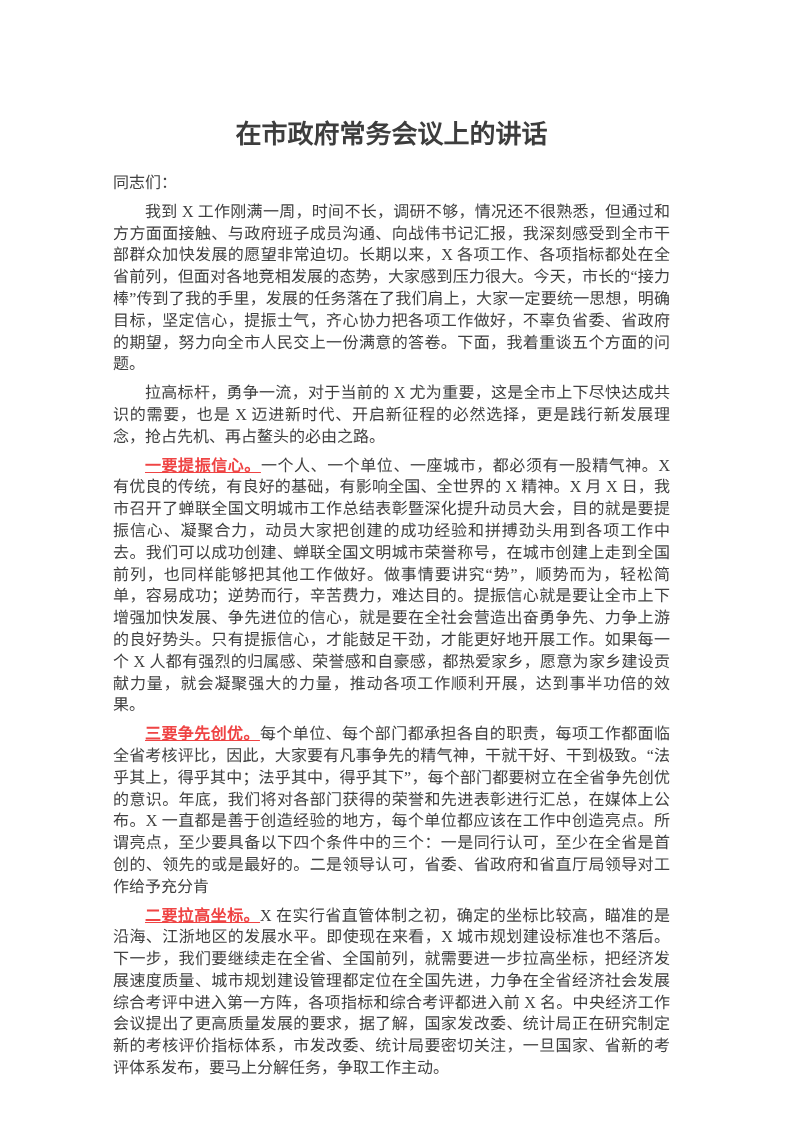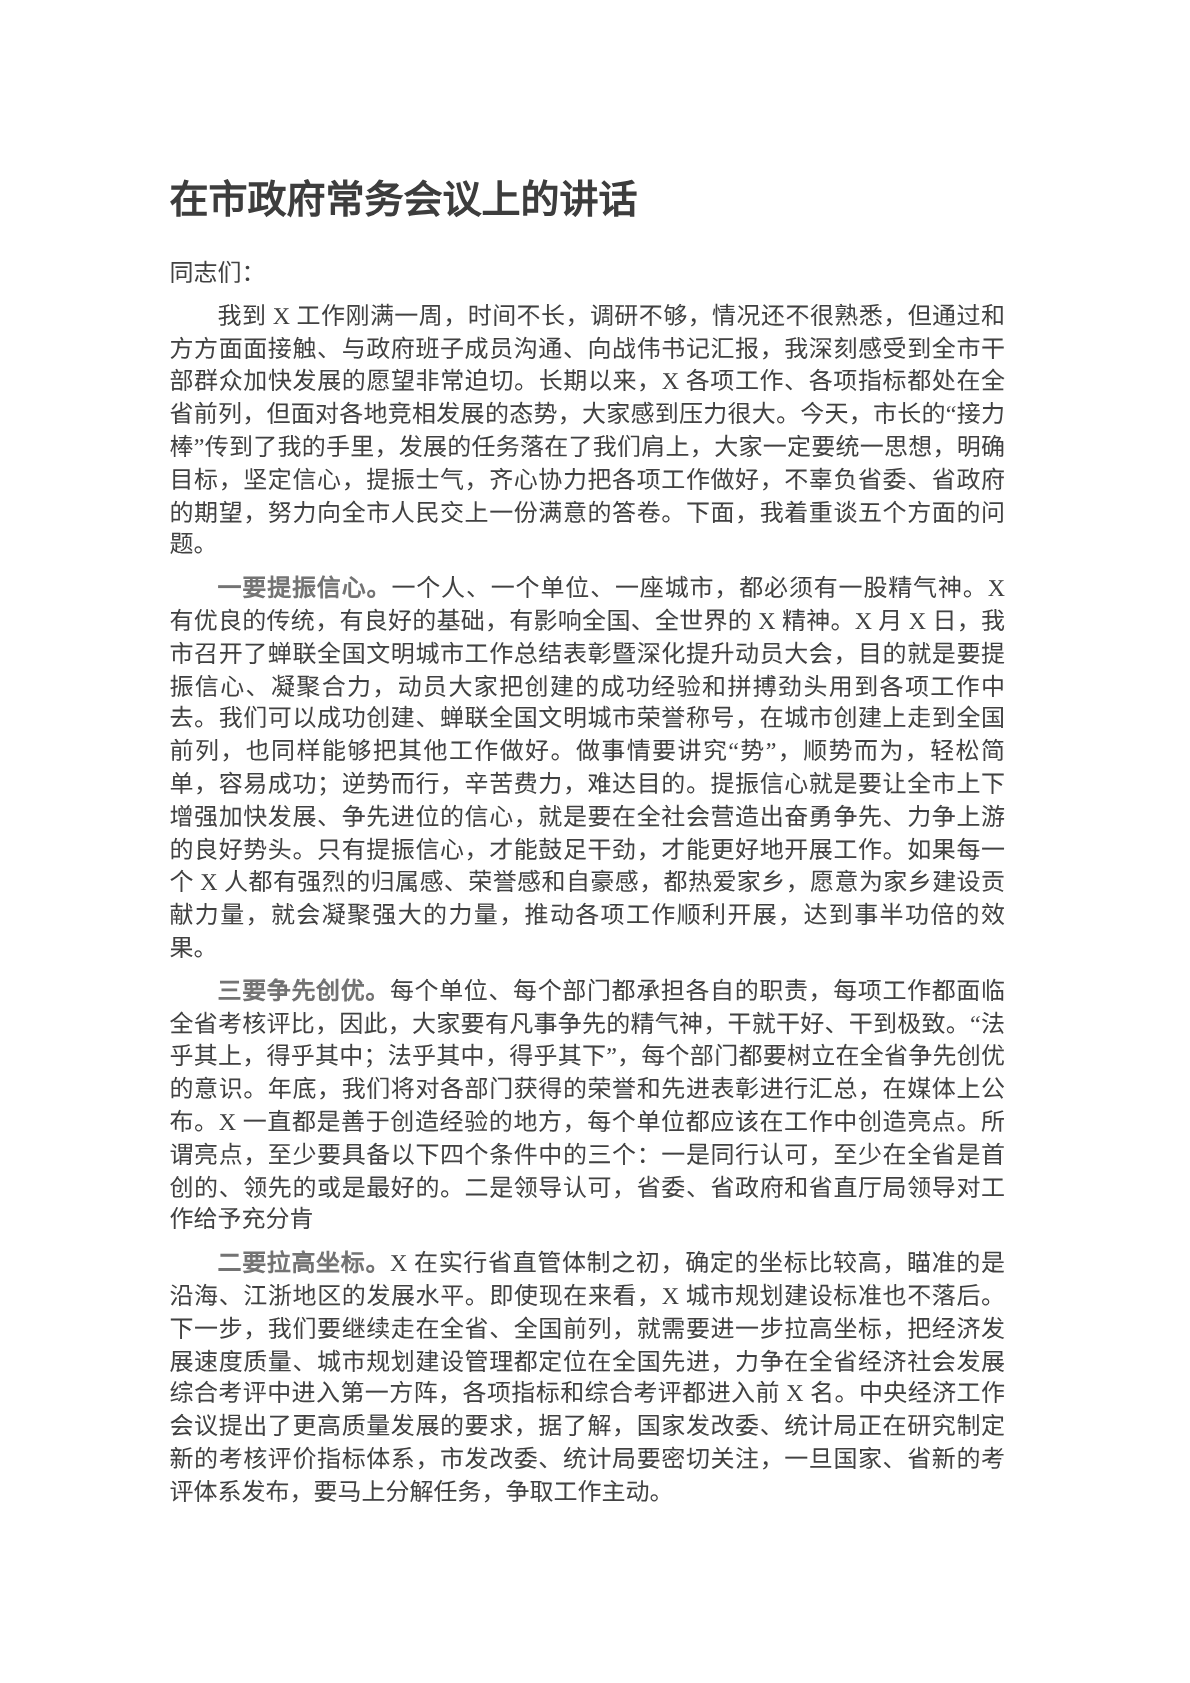--- a/index.html
+++ b/index.html
@@ -26,56 +26,60 @@
     text-align: justify;
   }
   h1.doc-title {
     font-family: "DejaVu Sans", "Liberation Sans", sans-serif;
     font-size: 26px;
     line-height: 34px;
     font-weight: 700;
     color: #3d3d3d;
     margin: 0 0 21px 0;
     letter-spacing: 0;
-    text-align: left;
+    text-align: center;
   }
   p.salutation {
     margin: 0 0 7px 0;
     text-indent: 0;
   }
   p.para {
     margin: 0 0 7px 0;
     text-indent: 2em;
   }
   p.heading {
     margin: 0 0 7px 0;
     text-indent: 2em;
     font-weight: 700;
     color: #3d3d3d;
   }
   .lead {
     font-weight: 700;
-    color: #737373;
+    color: #ef4444;
+    text-decoration: underline;
   }
 </style>
 </head>
 <body>
 
 <div class="page">
   <div class="content">
 
     <h1 class="doc-title">在市政府常务会议上的讲话</h1>
 
     <p class="salutation">同志们：</p>
 
     <p class="para">
       <span>我到 X 工作刚满一周，时间不长，调研不够，情况还不很熟悉，但通过和方方面面接触、与政府班子成员沟通、向战伟书记汇报，我深刻感受到全市干部群众加快发展的愿望非常迫切。长期以来，X 各项工作、各项指标都处在全省前列，但面对各地竞相发展的态势，大家感到压力很大。今天，市长的“接力棒”传到了我的手里，发展的任务落在了我们肩上，大家一定要统一思想，明确目标，坚定信心，提振士气，齐心协力把各项工作做好，不辜负省委、省政府的期望，努力向全市人民交上一份满意的答卷。下面，我着重谈五个方面的问题。</span>
     </p>
 
 
+    <p class="para">
+      <span>拉高标杆，勇争一流，对于当前的 X 尤为重要，这是全市上下尽快达成共识的需要，也是 X 迈进新时代、开启新征程的必然选择，更是践行新发展理念，抢占先机、再占鳌头的必由之路。</span>
+    </p>
 
     <p class="para">
       <b class="lead">一要提振信心。</b><span>一个人、一个单位、一座城市，都必须有一股精气神。X 有优良的传统，有良好的基础，有影响全国、全世界的 X 精神。X 月 X 日，我市召开了蝉联全国文明城市工作总结表彰暨深化提升动员大会，目的就是要提振信心、凝聚合力，动员大家把创建的成功经验和拼搏劲头用到各项工作中去。我们可以成功创建、蝉联全国文明城市荣誉称号，在城市创建上走到全国前列，也同样能够把其他工作做好。做事情要讲究“势”，顺势而为，轻松简单，容易成功；逆势而行，辛苦费力，难达目的。提振信心就是要让全市上下增强加快发展、争先进位的信心，就是要在全社会营造出奋勇争先、力争上游的良好势头。只有提振信心，才能鼓足干劲，才能更好地开展工作。如果每一个 X 人都有强烈的归属感、荣誉感和自豪感，都热爱家乡，愿意为家乡建设贡献力量，就会凝聚强大的力量，推动各项工作顺利开展，达到事半功倍的效果。</span>
     </p>
 
     <p class="para">
       <b class="lead">三要争先创优。</b><span>每个单位、每个部门都承担各自的职责，每项工作都面临全省考核评比，因此，大家要有凡事争先的精气神，干就干好、干到极致。“法乎其上，得乎其中；法乎其中，得乎其下”，每个部门都要树立在全省争先创优的意识。年底，我们将对各部门获得的荣誉和先进表彰进行汇总，在媒体上公布。X 一直都是善于创造经验的地方，每个单位都应该在工作中创造亮点。所谓亮点，至少要具备以下四个条件中的三个：一是同行认可，至少在全省是首创的、领先的或是最好的。二是领导认可，省委、省政府和省直厅局领导对工作给予充分肯</span>
     </p>
 
     <p class="para">

